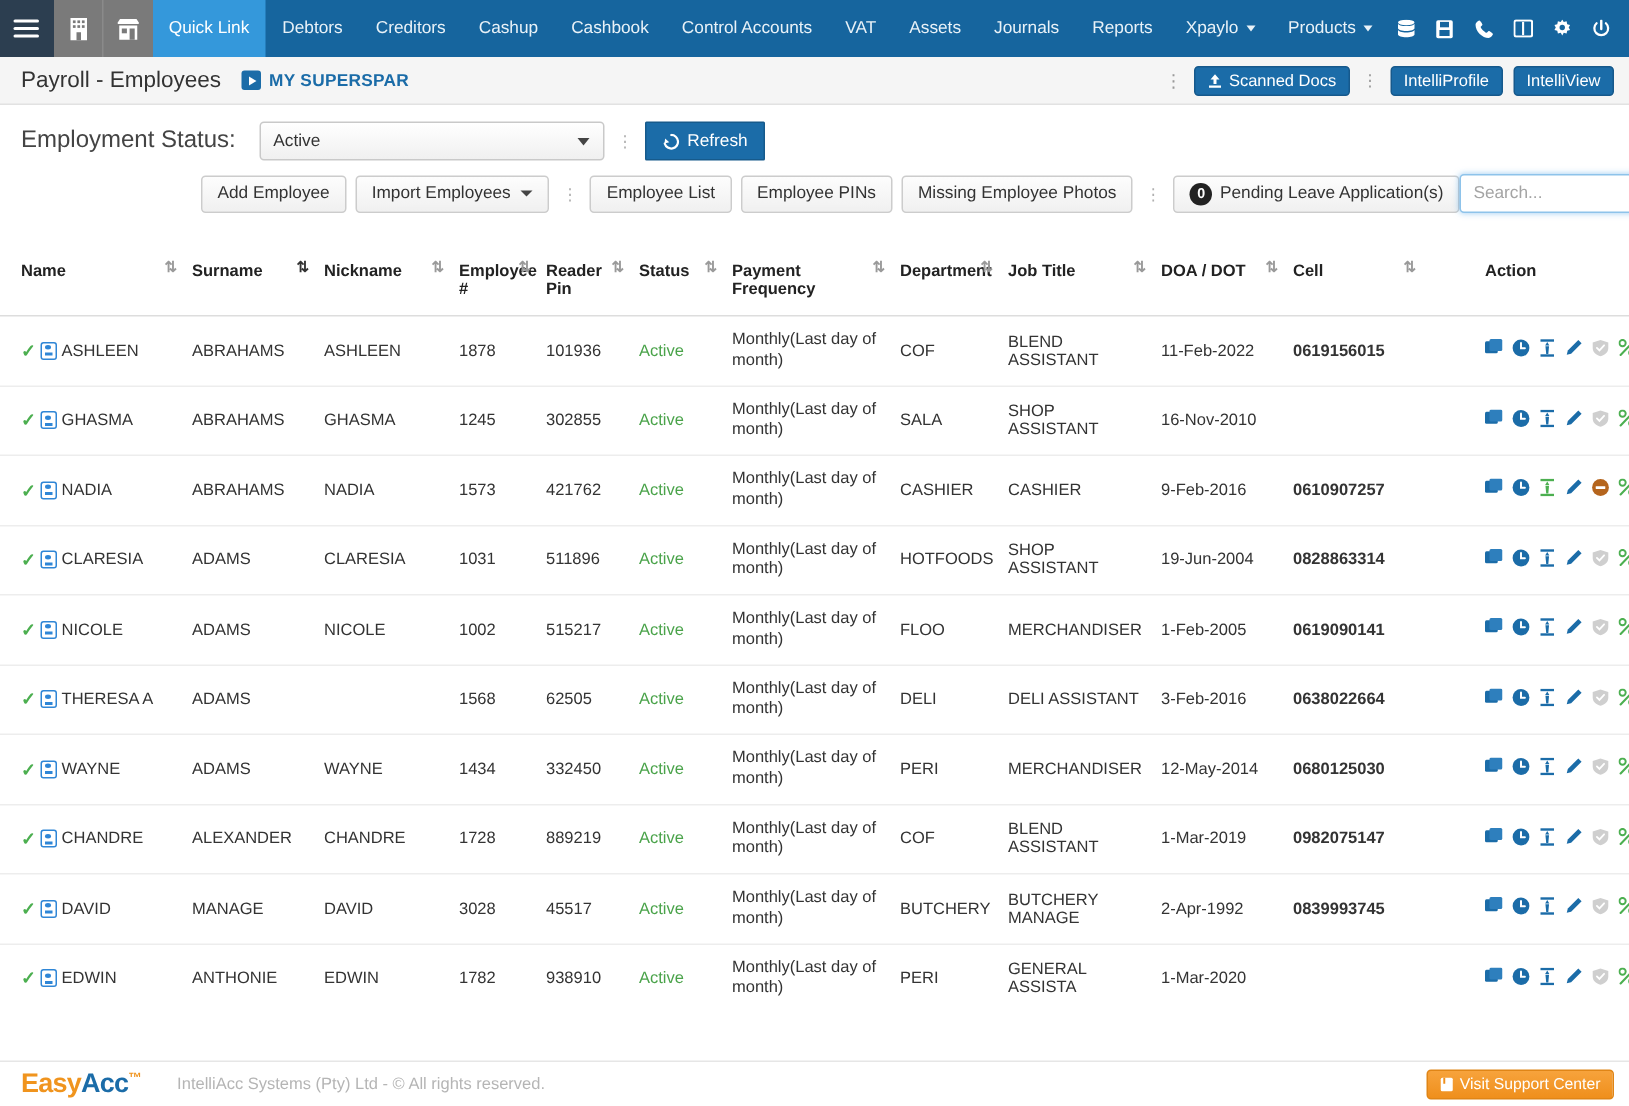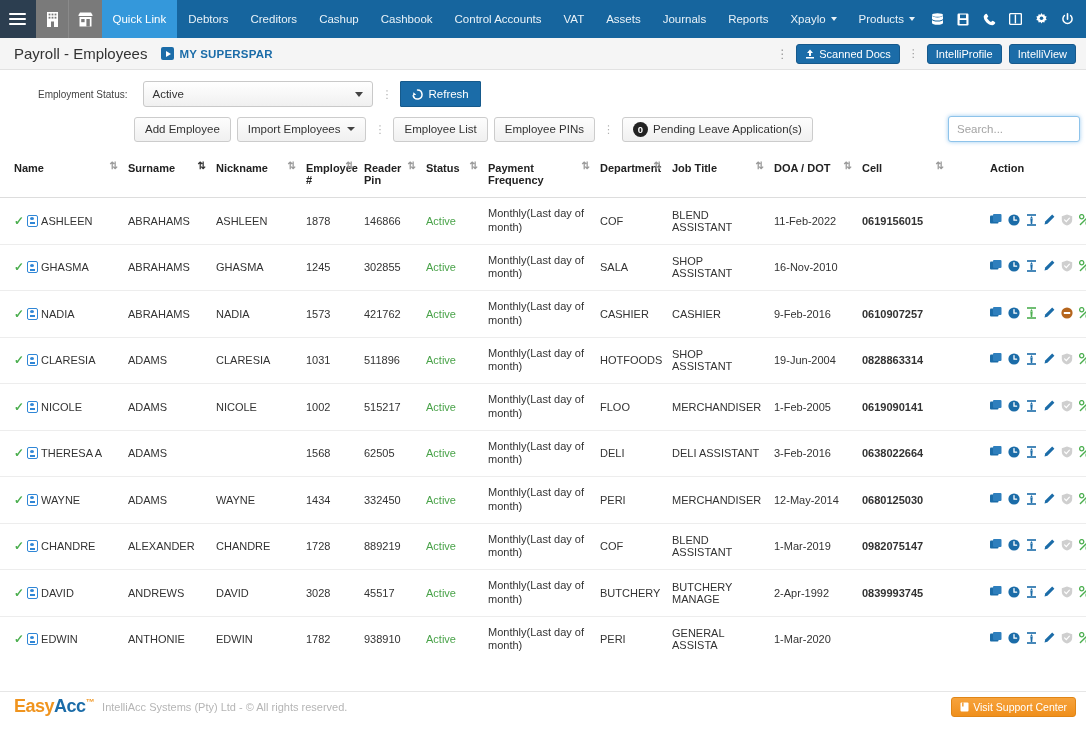--- a/index.html
+++ b/index.html
@@ -88,21 +88,21 @@
     border-radius: 3px; padding: 3px 8px; font-size: 11px;
     display: inline-flex; align-items: center; gap: 4px; cursor: pointer;
   }
   .vdots { color: #999; font-size: 11px; padding: 0 1px; cursor: pointer; }
 
   
   .filterbar {
     background: #fff; padding: 11px 14px 0 14px;
     display: flex; align-items: center;
   }
-  .filter-label { font-size: 10px; color: #444; margin-right: 16px; margin-left: 24px; }
+  .filter-label { font-size: 16px; color: #444; margin-right: 16px; }
   .select-box {
     width: 230px; height: 26px;
     background: linear-gradient(#fff,#f0f0f0);
     border: 1px solid #c9c9c9; border-radius: 3px;
     display: flex; align-items: center; padding: 0 8px;
     font-size: 11.5px; color: #333; cursor: pointer; position: relative;
   }
   .select-caret {
     position: absolute; right: 9px;
     border-left: 4px solid transparent; border-right: 4px solid transparent;
@@ -144,21 +144,21 @@
     width: 132px; height: 26px;
     border: 1px solid #8ec3ea; border-radius: 3px;
     box-shadow: 0 0 4px rgba(102,175,233,.65);
     padding: 0 8px; font-size: 11.5px;
     font-family: "Liberation Sans", sans-serif;
     color: #555; outline: none;
   }
   .search-input::placeholder { color: #a4a4a4; }
 
   
-  .table-wrap { padding: 0; }
+  .table-wrap { padding: 0; margin-top: 13px; }
   table.emp { width: 100%; border-collapse: collapse; table-layout: fixed; }
   table.emp thead th {
     font-size: 11px; color: #222; font-weight: bold;
     text-align: left; vertical-align: top;
     padding: 10px 6px 11px 6px;
     border-bottom: 1px solid #ddd;
     position: relative;
   }
   .sort-ic {
     position: absolute; top: 9px; right: 4px;
@@ -203,30 +203,30 @@
     width: 5px; height: 2px; background: #2f86d6;
   }
   .status-active { color: #4aa34a; }
   .payfreq { line-height: 1.25; }
 
   .actions { display: inline-flex; align-items: center; gap: 6px; justify-content: flex-end; }
   .actions span { cursor: pointer; display: inline-flex; line-height: 0; }
 
   
   .footer {
-    position: absolute; left: 0; bottom: 16px;
+    position: absolute; left: 0; bottom: 0;
     width: 1086px; height: 30px;
     background: #fff; border-top: 1px solid #e6e6e6;
     display: flex; align-items: center; padding: 0 10px 0 14px;
   }
   .logo { font-size: 18px; font-weight: bold; letter-spacing: -.5px; }
   .logo .e { color: #f0941e; }
   .logo .a { color: #1b6ca8; }
   .logo sup { font-size: 9px; color: #f0941e; }
-  .copyright { color: #b5b5b5; font-size: 11px; margin-left: 8px; }
+  .copyright { color: #b5b5b5; font-size: 11px; margin-left: 24px; }
   .btn-support {
     margin-left: auto;
     background: linear-gradient(#f7a33c,#ef8f1c);
     border: 1px solid #e08516; border-radius: 3px;
     color: #fff; font-size: 10.5px; padding: 3px 8px;
     display: inline-flex; align-items: center; gap: 4px; cursor: pointer;
   }
   .table-scroll { height: 500px; overflow: hidden; }
 </style>
 </head>
@@ -392,20 +392,23 @@
       <span>Import Employees</span>
       <i class="bl-caret"></i>
     </button>
   <span class="sep-dots">⋮</span>
   <button class="btn-light">
       <span>Employee List</span>
     </button>
   <button class="btn-light">
       <span>Employee PINs</span>
     </button>
+  <button class="btn-light">
+      <span>Missing Employee Photos</span>
+    </button>
   <span class="sep-dots">⋮</span>
   <button class="btn-light">
     <span class="badge-0">0</span>
     <span>Pending Leave Application(s)</span>
   </button>
   <div class="search-wrap">
     <input class="search-input" type="text" placeholder="Search..." style="">
   </div>
 </div>
 
@@ -434,21 +437,21 @@
     <td class="c-name">
       <span class="name-cell">
         <span class="chk">✓</span>
         <span class="idcard"></span>
         <span>ASHLEEN</span>
       </span>
     </td>
     <td class="c-surname">ABRAHAMS</td>
     <td class="c-nick">ASHLEEN</td>
     <td class="c-emp">1878</td>
-    <td class="c-pin">146866</td>
+    <td class="c-pin">101936</td>
     <td class="c-status"><span class="status-active">Active</span></td>
     <td class="c-payfreq"><span class="payfreq">Monthly(Last day of month)</span></td>
     <td class="c-dept">COF</td>
     <td class="c-job">BLEND ASSISTANT</td>
     <td class="c-doa">11-Feb-2022</td>
     <td class="c-cell">0619156015</td>
     <td class="c-blank"></td>
     <td class="c-action"><span class="actions">
     <span>
                   <svg width="12" height="12" viewBox="0 0 12 12">
@@ -911,21 +914,21 @@
               </span></td>
           </tr>
           <tr>
     <td class="c-name">
       <span class="name-cell">
         <span class="chk">✓</span>
         <span class="idcard"></span>
         <span>DAVID</span>
       </span>
     </td>
-    <td class="c-surname">ANDREWS</td>
+    <td class="c-surname">MANAGE</td>
     <td class="c-nick">DAVID</td>
     <td class="c-emp">3028</td>
     <td class="c-pin">45517</td>
     <td class="c-status"><span class="status-active">Active</span></td>
     <td class="c-payfreq"><span class="payfreq">Monthly(Last day of month)</span></td>
     <td class="c-dept">BUTCHERY</td>
     <td class="c-job">BUTCHERY MANAGE</td>
     <td class="c-doa">2-Apr-1992</td>
     <td class="c-cell">0839993745</td>
     <td class="c-blank"></td>

